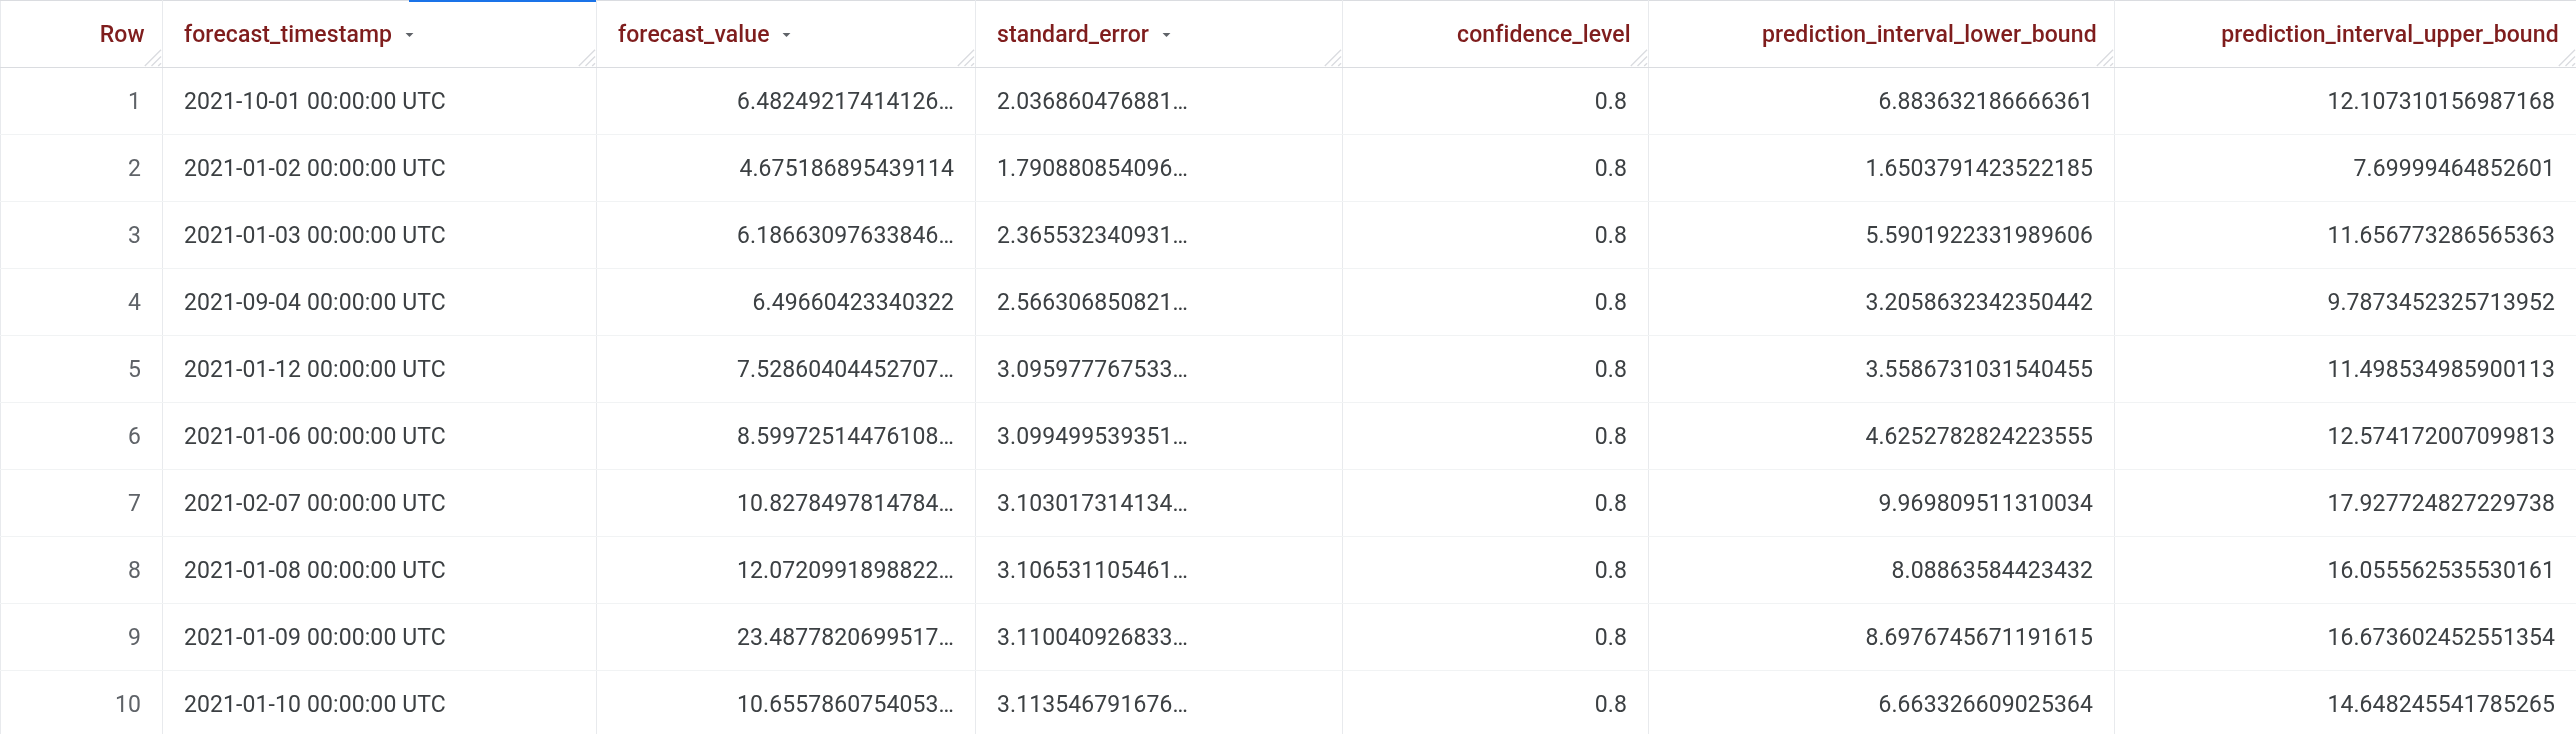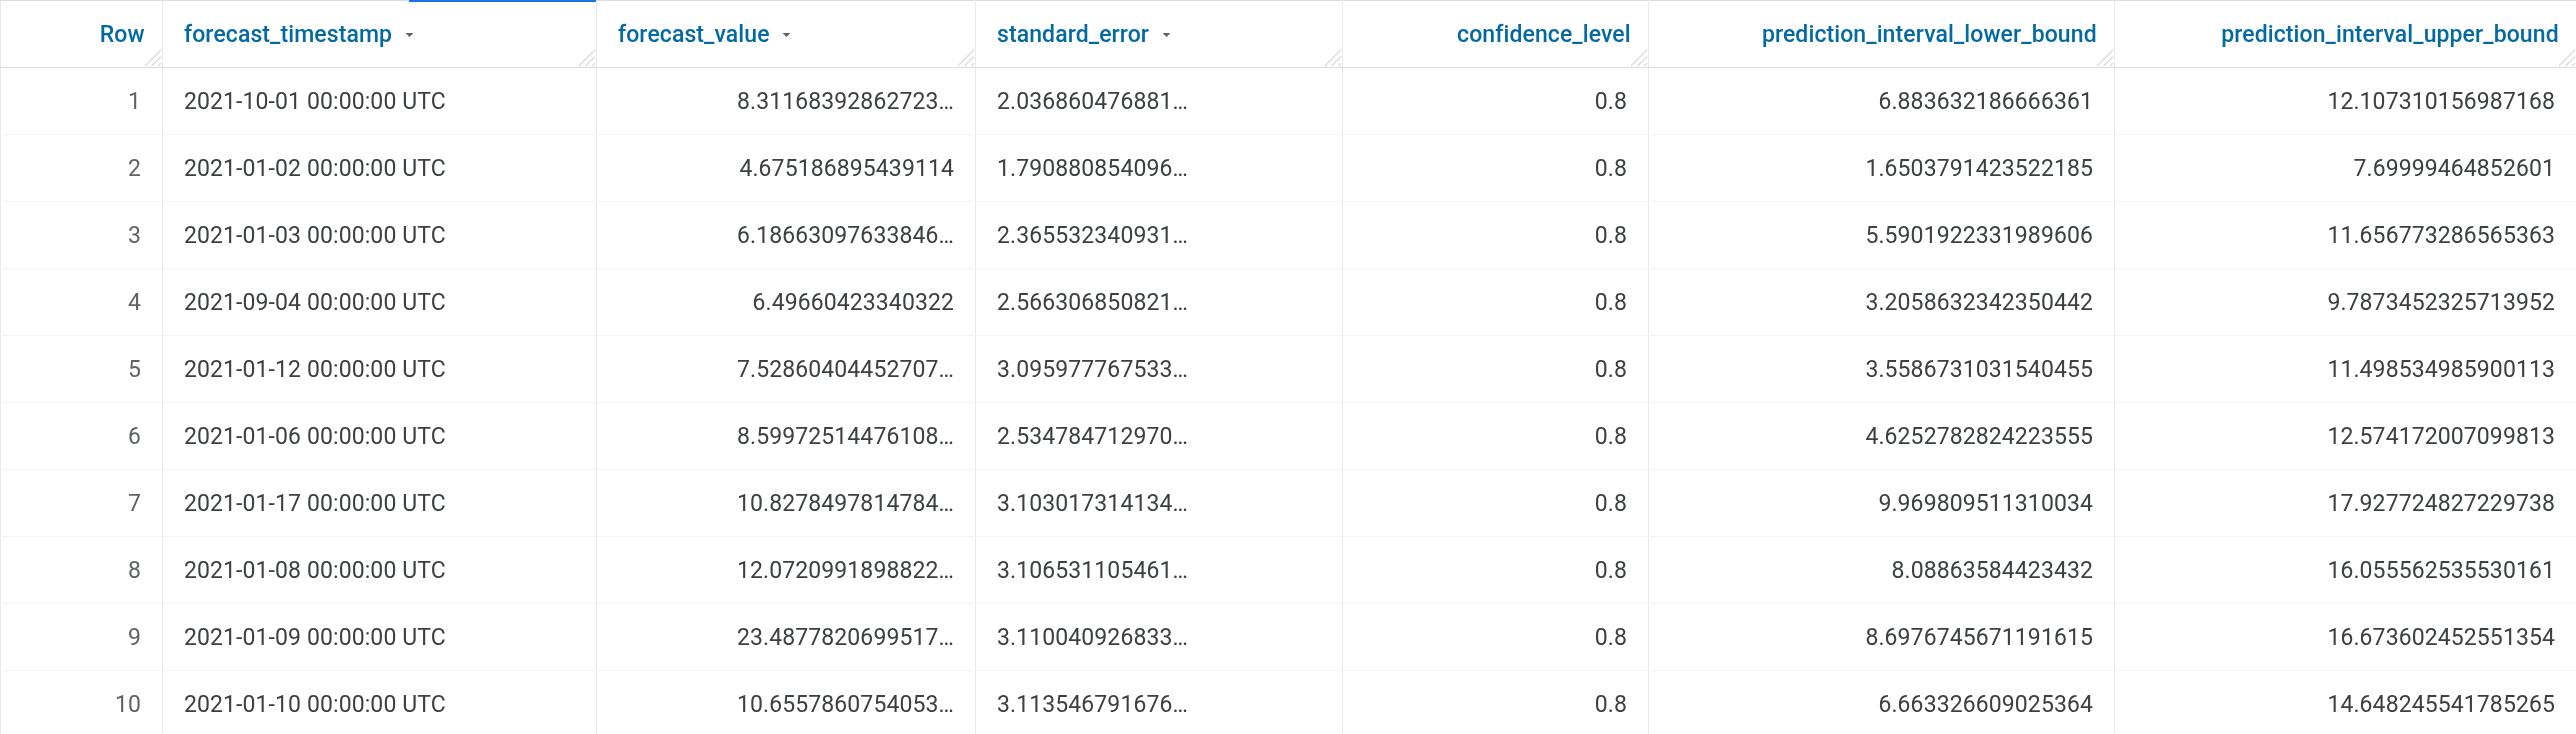--- a/index.html
+++ b/index.html
@@ -39,21 +39,21 @@
   .col-cl    { width: 306px; }
   .col-lb    { width: 466px; }
   .col-ub    { width: 462px; }
 
   .hdr {
     display: flex;
     align-items: center;
     height: 100%;
     padding: 0 17.3px 0 21px;
     font-weight: 500;
-    color: #0369a1;
+    color: #7f1d1d;
     white-space: nowrap;
     overflow: hidden;
     position: relative;
     text-align: right;
   }
   .hdr-right { justify-content: flex-end; }
   .hdr .label { overflow: hidden; text-overflow: ellipsis; }
   .hdr .sort-icon {
     display: inline-flex;
     margin-left: 7.7px;
@@ -198,21 +198,21 @@
   </thead>
   <tbody id="tbody">
       <tr>
         <td>
           <div class="cell rownum">1</div>
         </td>
         <td>
           <div class="cell">2021-10-01 00:00:00 UTC</div>
         </td>
         <td>
-          <div class="cell cell-right">8.31168392862723…</div>
+          <div class="cell cell-right">6.48249217414126…</div>
         </td>
         <td>
           <div class="cell">2.036860476881…</div>
         </td>
         <td>
           <div class="cell cell-right">0.8</div>
         </td>
         <td>
           <div class="cell cell-right">6.883632186666361</div>
         </td>
@@ -316,38 +316,38 @@
         <td>
           <div class="cell rownum">6</div>
         </td>
         <td>
           <div class="cell">2021-01-06 00:00:00 UTC</div>
         </td>
         <td>
           <div class="cell cell-right">8.59972514476108…</div>
         </td>
         <td>
-          <div class="cell">2.534784712970…</div>
+          <div class="cell">3.099499539351…</div>
         </td>
         <td>
           <div class="cell cell-right">0.8</div>
         </td>
         <td>
           <div class="cell cell-right">4.6252782824223555</div>
         </td>
         <td>
           <div class="cell cell-right">12.574172007099813</div>
         </td>
       </tr>
       <tr>
         <td>
           <div class="cell rownum">7</div>
         </td>
         <td>
-          <div class="cell">2021-01-17 00:00:00 UTC</div>
+          <div class="cell">2021-02-07 00:00:00 UTC</div>
         </td>
         <td>
           <div class="cell cell-right">10.8278497814784…</div>
         </td>
         <td>
           <div class="cell">3.103017314134…</div>
         </td>
         <td>
           <div class="cell cell-right">0.8</div>
         </td>

